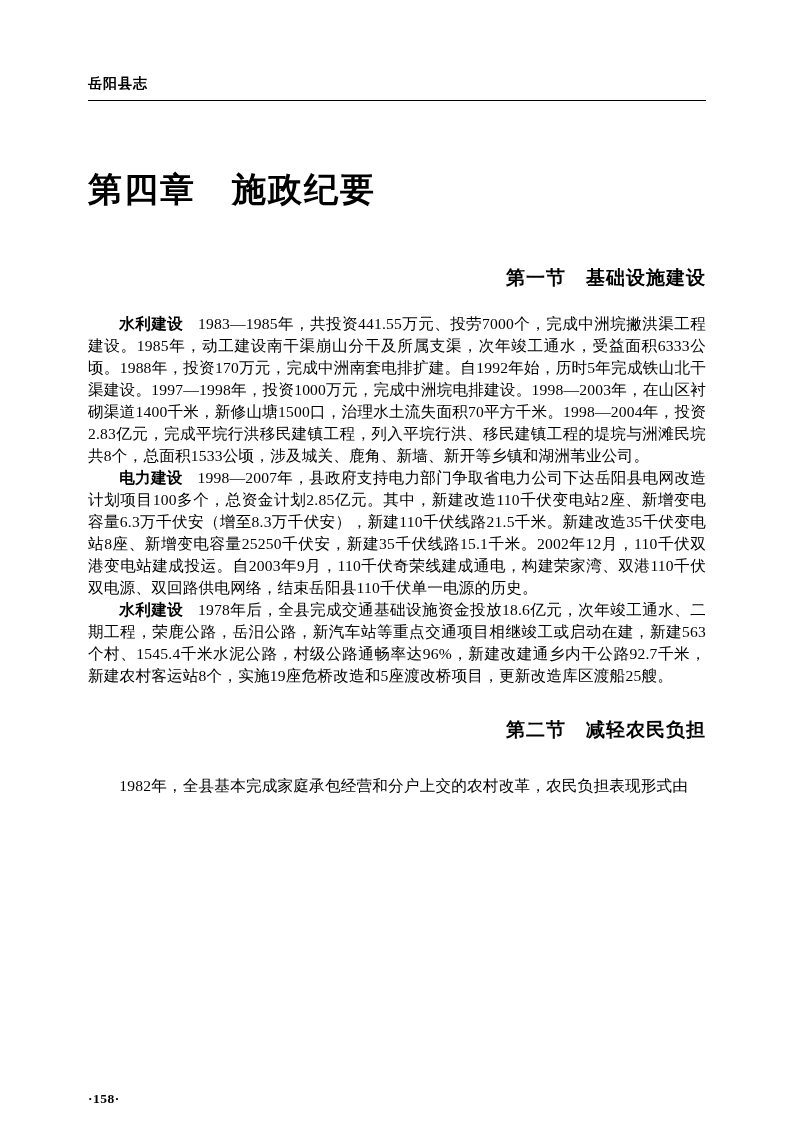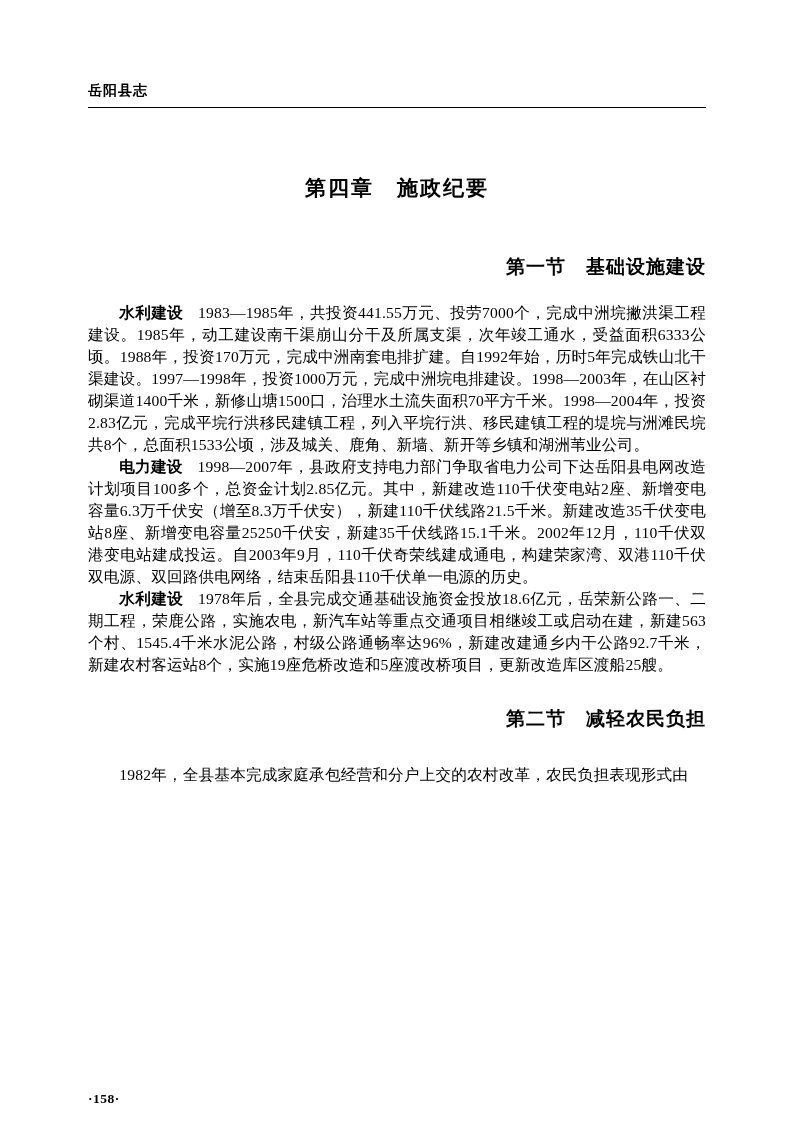--- a/index.html
+++ b/index.html
@@ -10,38 +10,37 @@
     height: 1122px;
     margin: 0 auto;
     background: #ffffff;
     color: #000000;
     font-family: "Liberation Serif", serif;
     overflow: hidden;
   }
   .content {
     position: absolute;
     left: 88px;
-    top: 8px;
+    top: 1px;
     width: 618px;
   }
   .running-header {
     margin-top: 74px;
     padding-bottom: 7px;
     border-bottom: 1.6px solid #000;
     font-size: 14px;
     font-weight: bold;
     letter-spacing: 1px;
     font-family: "Liberation Serif", serif;
   }
   .chapter-title {
     margin-top: 66px;
-    text-align: center;
     font-family: "Liberation Sans", sans-serif;
     font-weight: bold;
-    font-size: 21px;
+    font-size: 34px;
     letter-spacing: 2px;
   }
   .section-title {
     text-align: right;
     font-family: "Liberation Sans", sans-serif;
     font-weight: bold;
     font-size: 19px;
     letter-spacing: 1px;
   }
   .section-title.first { margin-top: 52px; }
@@ -80,21 +79,21 @@
 
     <h2 class="section-title first">第一节　基础设施建设</h2>
 
     <div class="body-block">
 
       <p class="para"><span class="lead">水利建设</span><span>1983—1985年，共投资441.55万元、投劳7000个，完成中洲垸撇洪渠工程建设。1985年，动工建设南干渠崩山分干及所属支渠，次年竣工通水，受益面积6333公顷。1988年，投资170万元，完成中洲南套电排扩建。自1992年始，历时5年完成铁山北干渠建设。1997—1998年，投资1000万元，完成中洲垸电排建设。1998—2003年，在山区衬砌渠道1400千米，新修山塘1500口，治理水土流失面积70平方千米。1998—2004年，投资2.83亿元，完成平垸行洪移民建镇工程，列入平垸行洪、移民建镇工程的堤垸与洲滩民垸共8个，总面积1533公顷，涉及城关、鹿角、新墙、新开等乡镇和湖洲苇业公司。</span></p>
 
       <p class="para"><span class="lead">电力建设</span><span>1998—2007年，县政府支持电力部门争取省电力公司下达岳阳县电网改造计划项目100多个，总资金计划2.85亿元。其中，新建改造110千伏变电站2座、新增变电容量6.3万千伏安（增至8.3万千伏安），新建110千伏线路21.5千米。新建改造35千伏变电站8座、新增变电容量25250千伏安，新建35千伏线路15.1千米。2002年12月，110千伏双港变电站建成投运。自2003年9月，110千伏奇荣线建成通电，构建荣家湾、双港110千伏双电源、双回路供电网络，结束岳阳县110千伏单一电源的历史。</span></p>
 
 
-      <p class="para"><span class="lead">水利建设</span><span>1978年后，全县完成交通基础设施资金投放18.6亿元，岳荣新公路一、二期工程，荣鹿公路，实施农电，新汽车站等重点交通项目相继竣工或启动在建，新建563个村、1545.4千米水泥公路，村级公路通畅率达96%，新建改建通乡内干公路92.7千米，新建农村客运站8个，实施19座危桥改造和5座渡改桥项目，更新改造库区渡船25艘。</span></p>
+      <p class="para"><span class="lead">水利建设</span><span>1978年后，全县完成交通基础设施资金投放18.6亿元，次年竣工通水、二期工程，荣鹿公路，岳汨公路，新汽车站等重点交通项目相继竣工或启动在建，新建563个村、1545.4千米水泥公路，村级公路通畅率达96%，新建改建通乡内干公路92.7千米，新建农村客运站8个，实施19座危桥改造和5座渡改桥项目，更新改造库区渡船25艘。</span></p>
 
     </div>
 
     <h2 class="section-title second">第二节　减轻农民负担</h2>
 
     <div class="body-block last-block">
       <p class="para">1982年，全县基本完成家庭承包经营和分户上交的农村改革，农民负担表现形式由</p>
     </div>
 
   </div>

